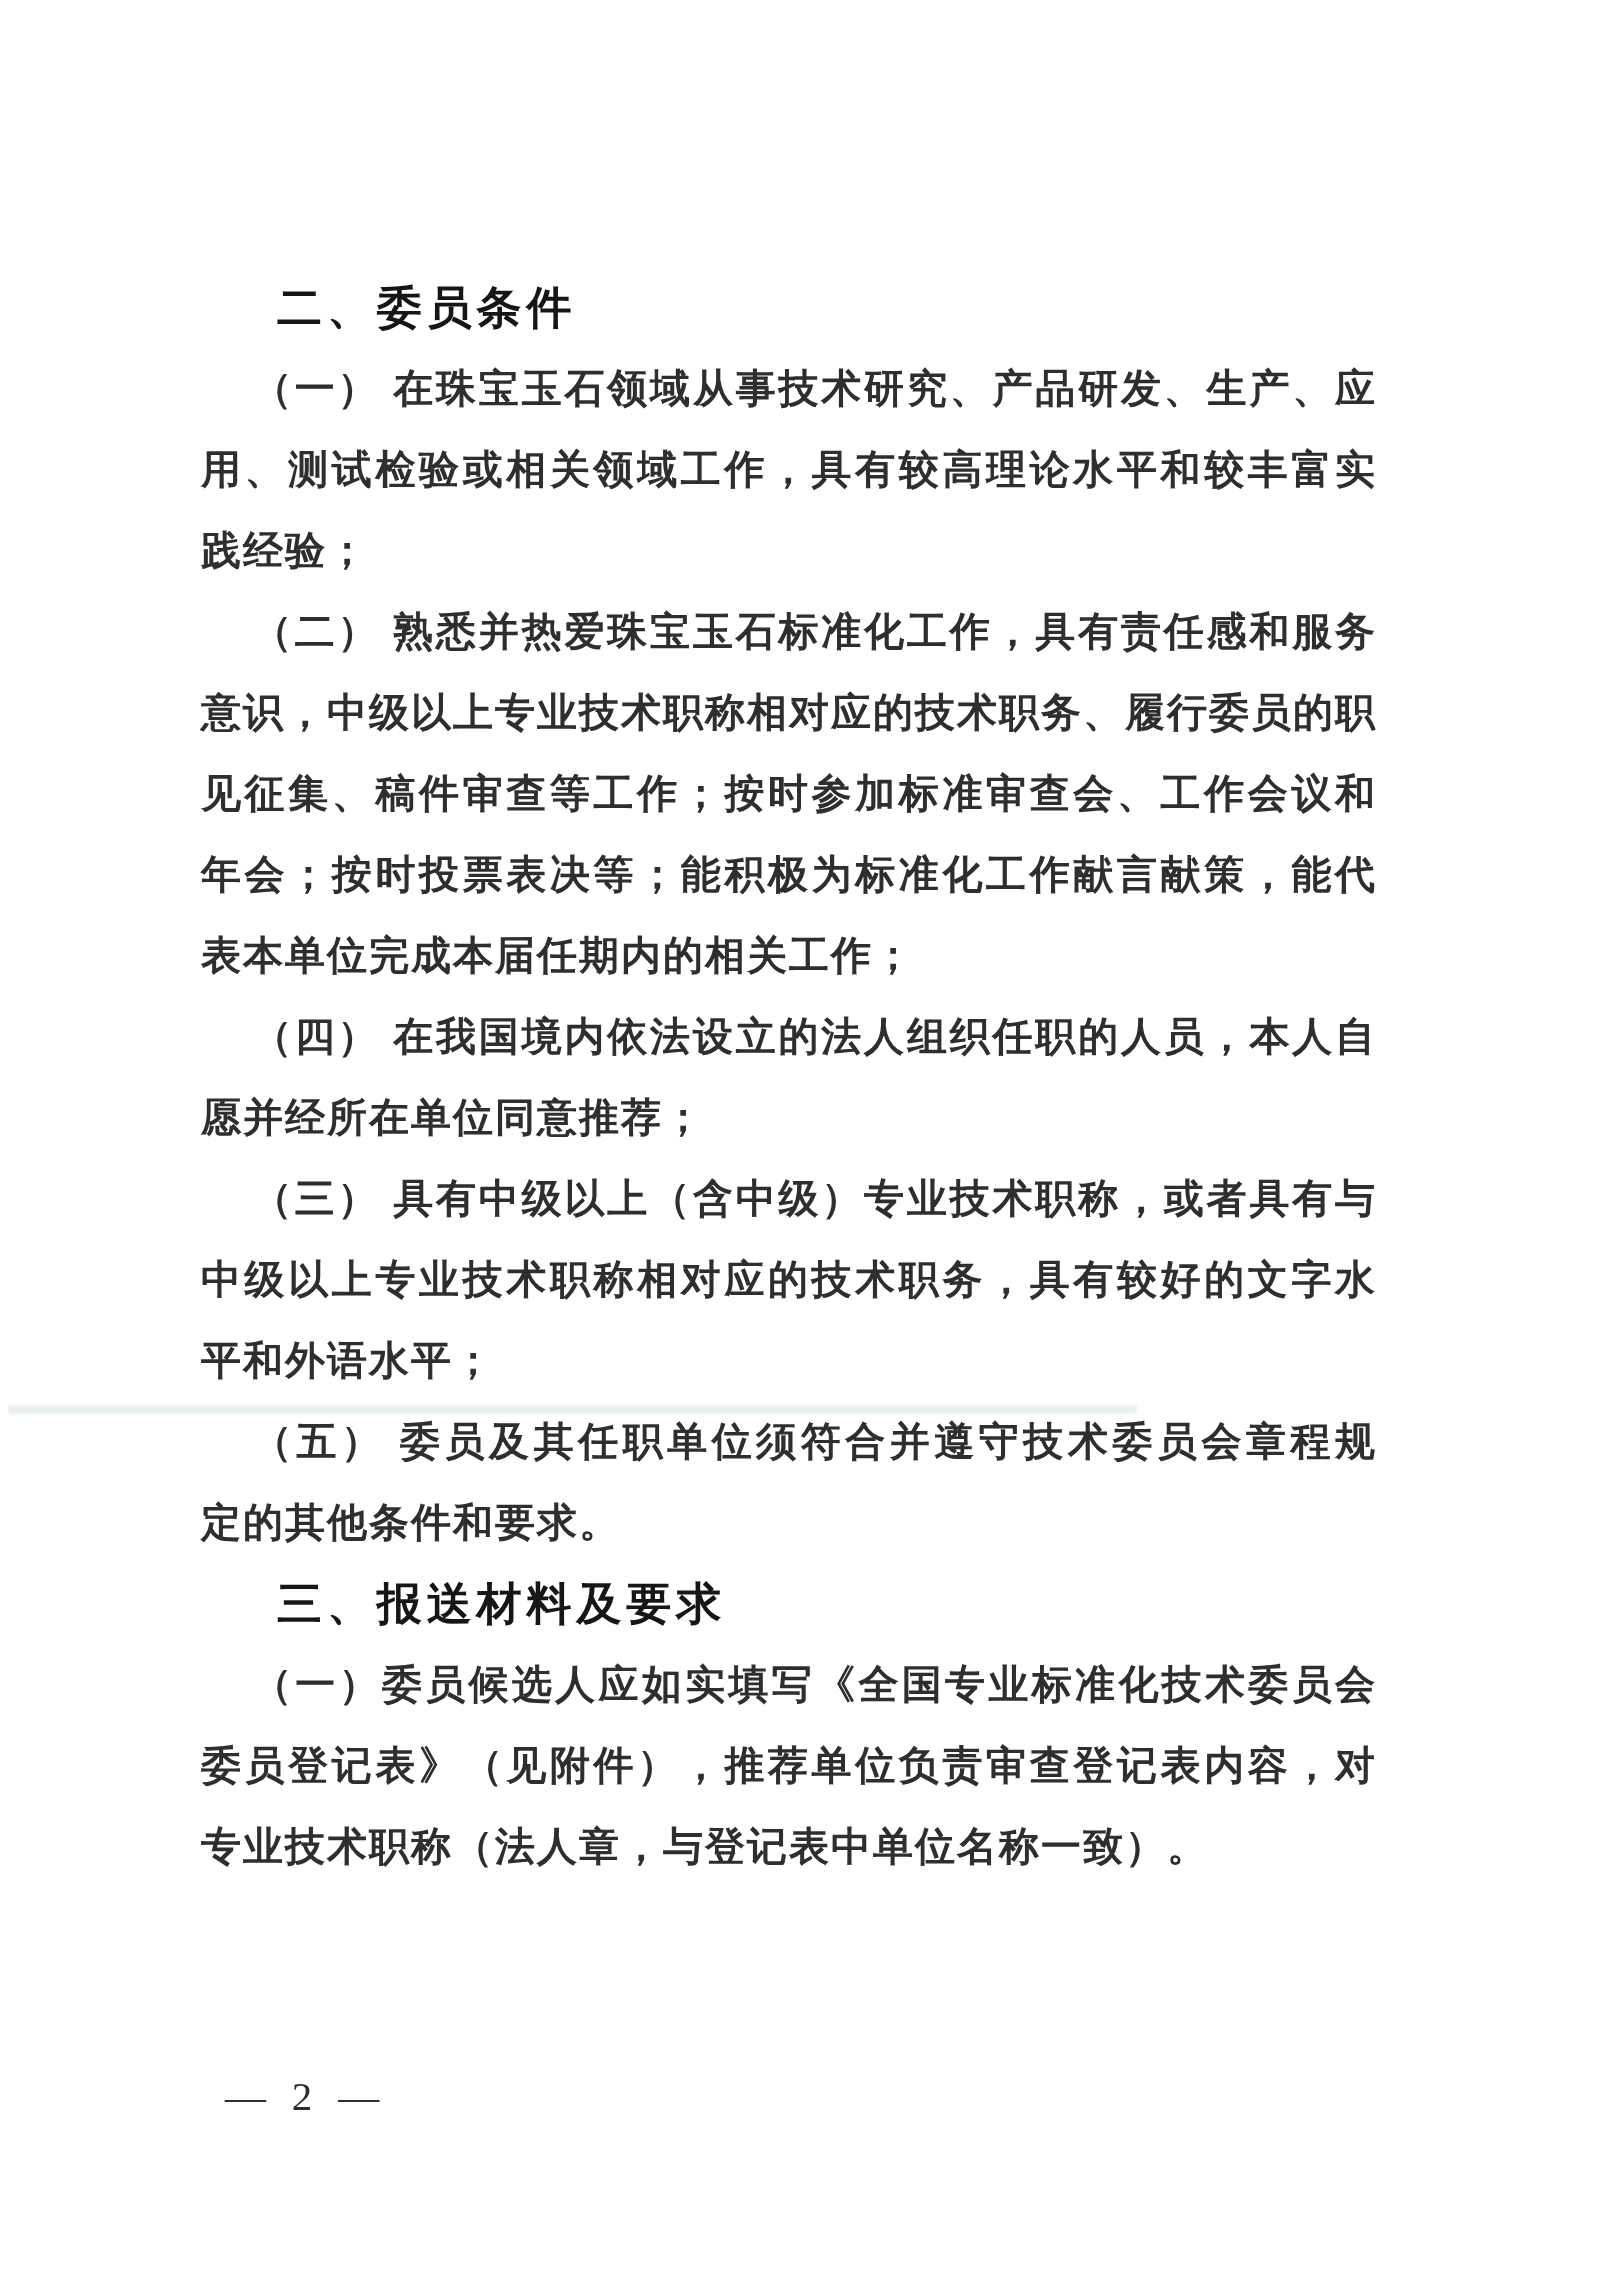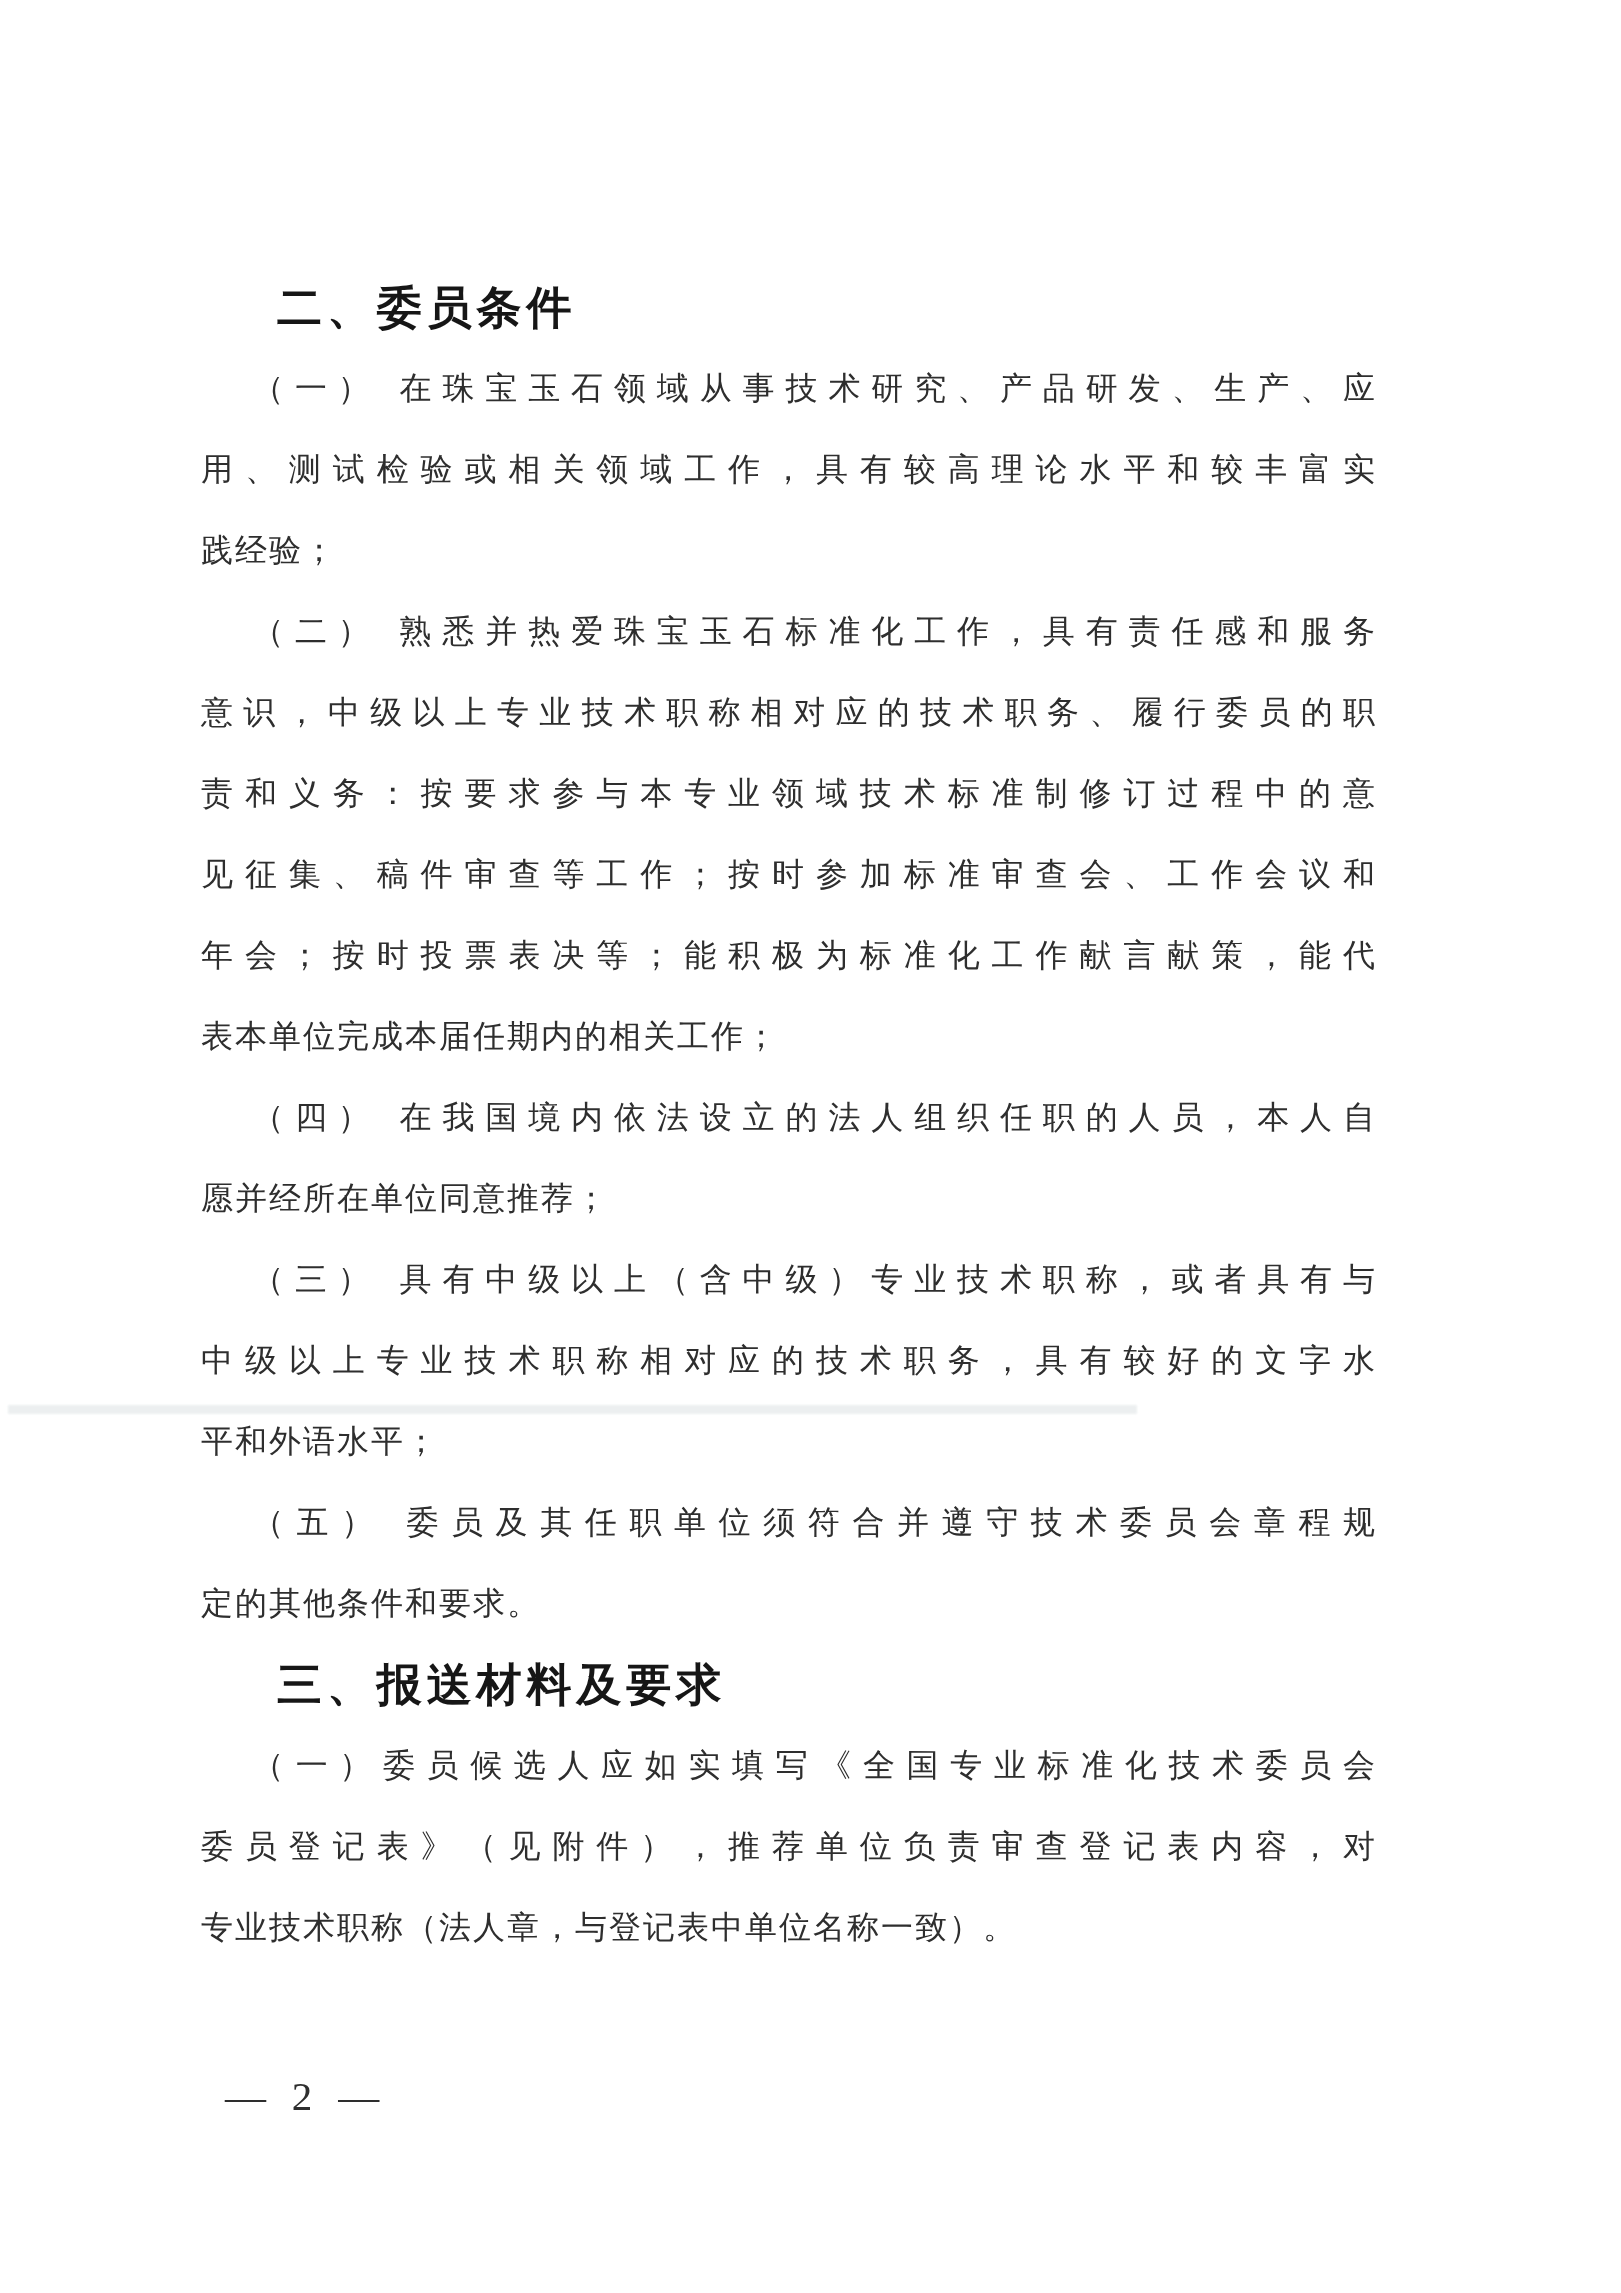--- a/index.html
+++ b/index.html
@@ -15,26 +15,27 @@
     overflow: hidden;
     font-family: "Liberation Serif", "DejaVu Serif", serif;
   }
   .doc-body {
     position: absolute;
     left: 201px;
     top: 267px;
     width: 1176px;
   }
   .line {
-    font-size: 32px;
+    font-size: 40px;
     line-height: 81px;
     letter-spacing: 2px;
     color: var(--body-ink, #2e2e2e);
     white-space: normal;
     text-align: justify;
+    font-weight: bold;
   }
   .line.full {
     text-align: justify;
     text-align-last: justify;
   }
   .line.end {
     text-align: right;
     text-align-last: left;
   }
   .line.first {
@@ -84,21 +85,20 @@
 
     <div class="block">
       <div class="line full first">（一） 在珠宝玉石领域从事技术研究、产品研发、生产、应</div>
       <div class="line full">用、测试检验或相关领域工作，具有较高理论水平和较丰富实</div>
       <div class="line end">践经验；</div>
     </div>
 
     <div class="block">
       <div class="line full first">（二） 熟悉并热爱珠宝玉石标准化工作，具有责任感和服务</div>
       <div class="line full">意识，中级以上专业技术职称相对应的技术职务、履行委员的职</div>
-      <div class="line full">责和义务：按要求参与本专业领域技术标准制修订过程中的意</div>
       <div class="line full">见征集、稿件审查等工作；按时参加标准审查会、工作会议和</div>
       <div class="line full">年会；按时投票表决等；能积极为标准化工作献言献策，能代</div>
       <div class="line end">表本单位完成本届任期内的相关工作；</div>
     </div>
 
     <div class="block">
       <div class="line full first">（四） 在我国境内依法设立的法人组织任职的人员，本人自</div>
       <div class="line end">愿并经所在单位同意推荐；</div>
     </div>
 

